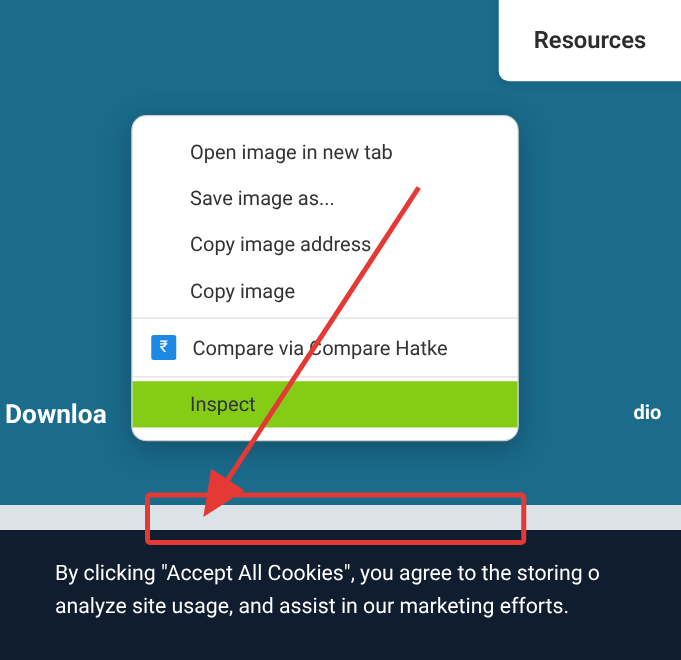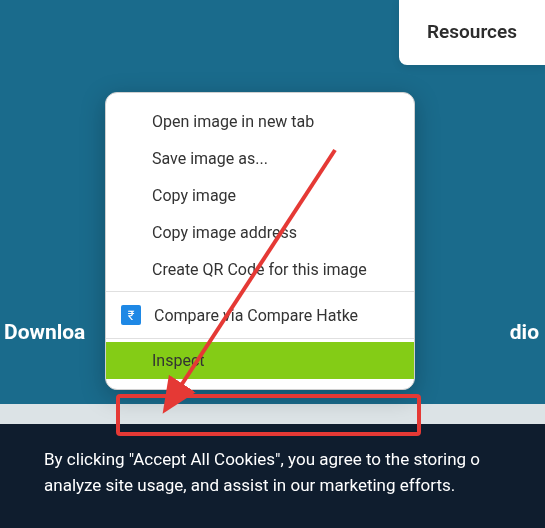--- a/index.html
+++ b/index.html
@@ -31,24 +31,24 @@
     .download-text {
       position: absolute;
       left: 4px;
       top: 320px;
       color: #fff;
       font-size: 21px;
       font-weight: 700;
     }
     .dio-text {
       position: absolute;
-      right: 6px;
+      right: 16px;
       top: 320px;
       color: #fff;
-      font-size: 21px;
+      font-size: 16px;
       font-weight: 700;
     }
     .context-menu {
       position: absolute;
       top: 92px;
       left: 105px;
       width: 310px;
       background: #fff;
       border-radius: 12px;
       border: 1px solid #d0d0d0;
@@ -145,27 +145,24 @@
   <div class="dio-text">dio</div>
 
   <div class="context-menu">
     <div class="menu-item no-icon">
       <span>Open image in new tab</span>
     </div>
     <div class="menu-item no-icon">
       <span>Save image as...</span>
     </div>
     <div class="menu-item no-icon">
-      <span>Copy image</span>
-    </div>
-    <div class="menu-item no-icon">
       <span>Copy image address</span>
     </div>
     <div class="menu-item no-icon">
-      <span>Create QR Code for this image</span>
+      <span>Copy image</span>
     </div>
     <div class="menu-divider"></div>
     <div class="menu-item with-icon">
       <span class="icon-box">
         <span class="compare-icon"></span>
       </span>
       <span>Compare via Compare Hatke</span>
     </div>
     <div class="menu-divider"></div>
     <div class="menu-item no-icon highlighted">

